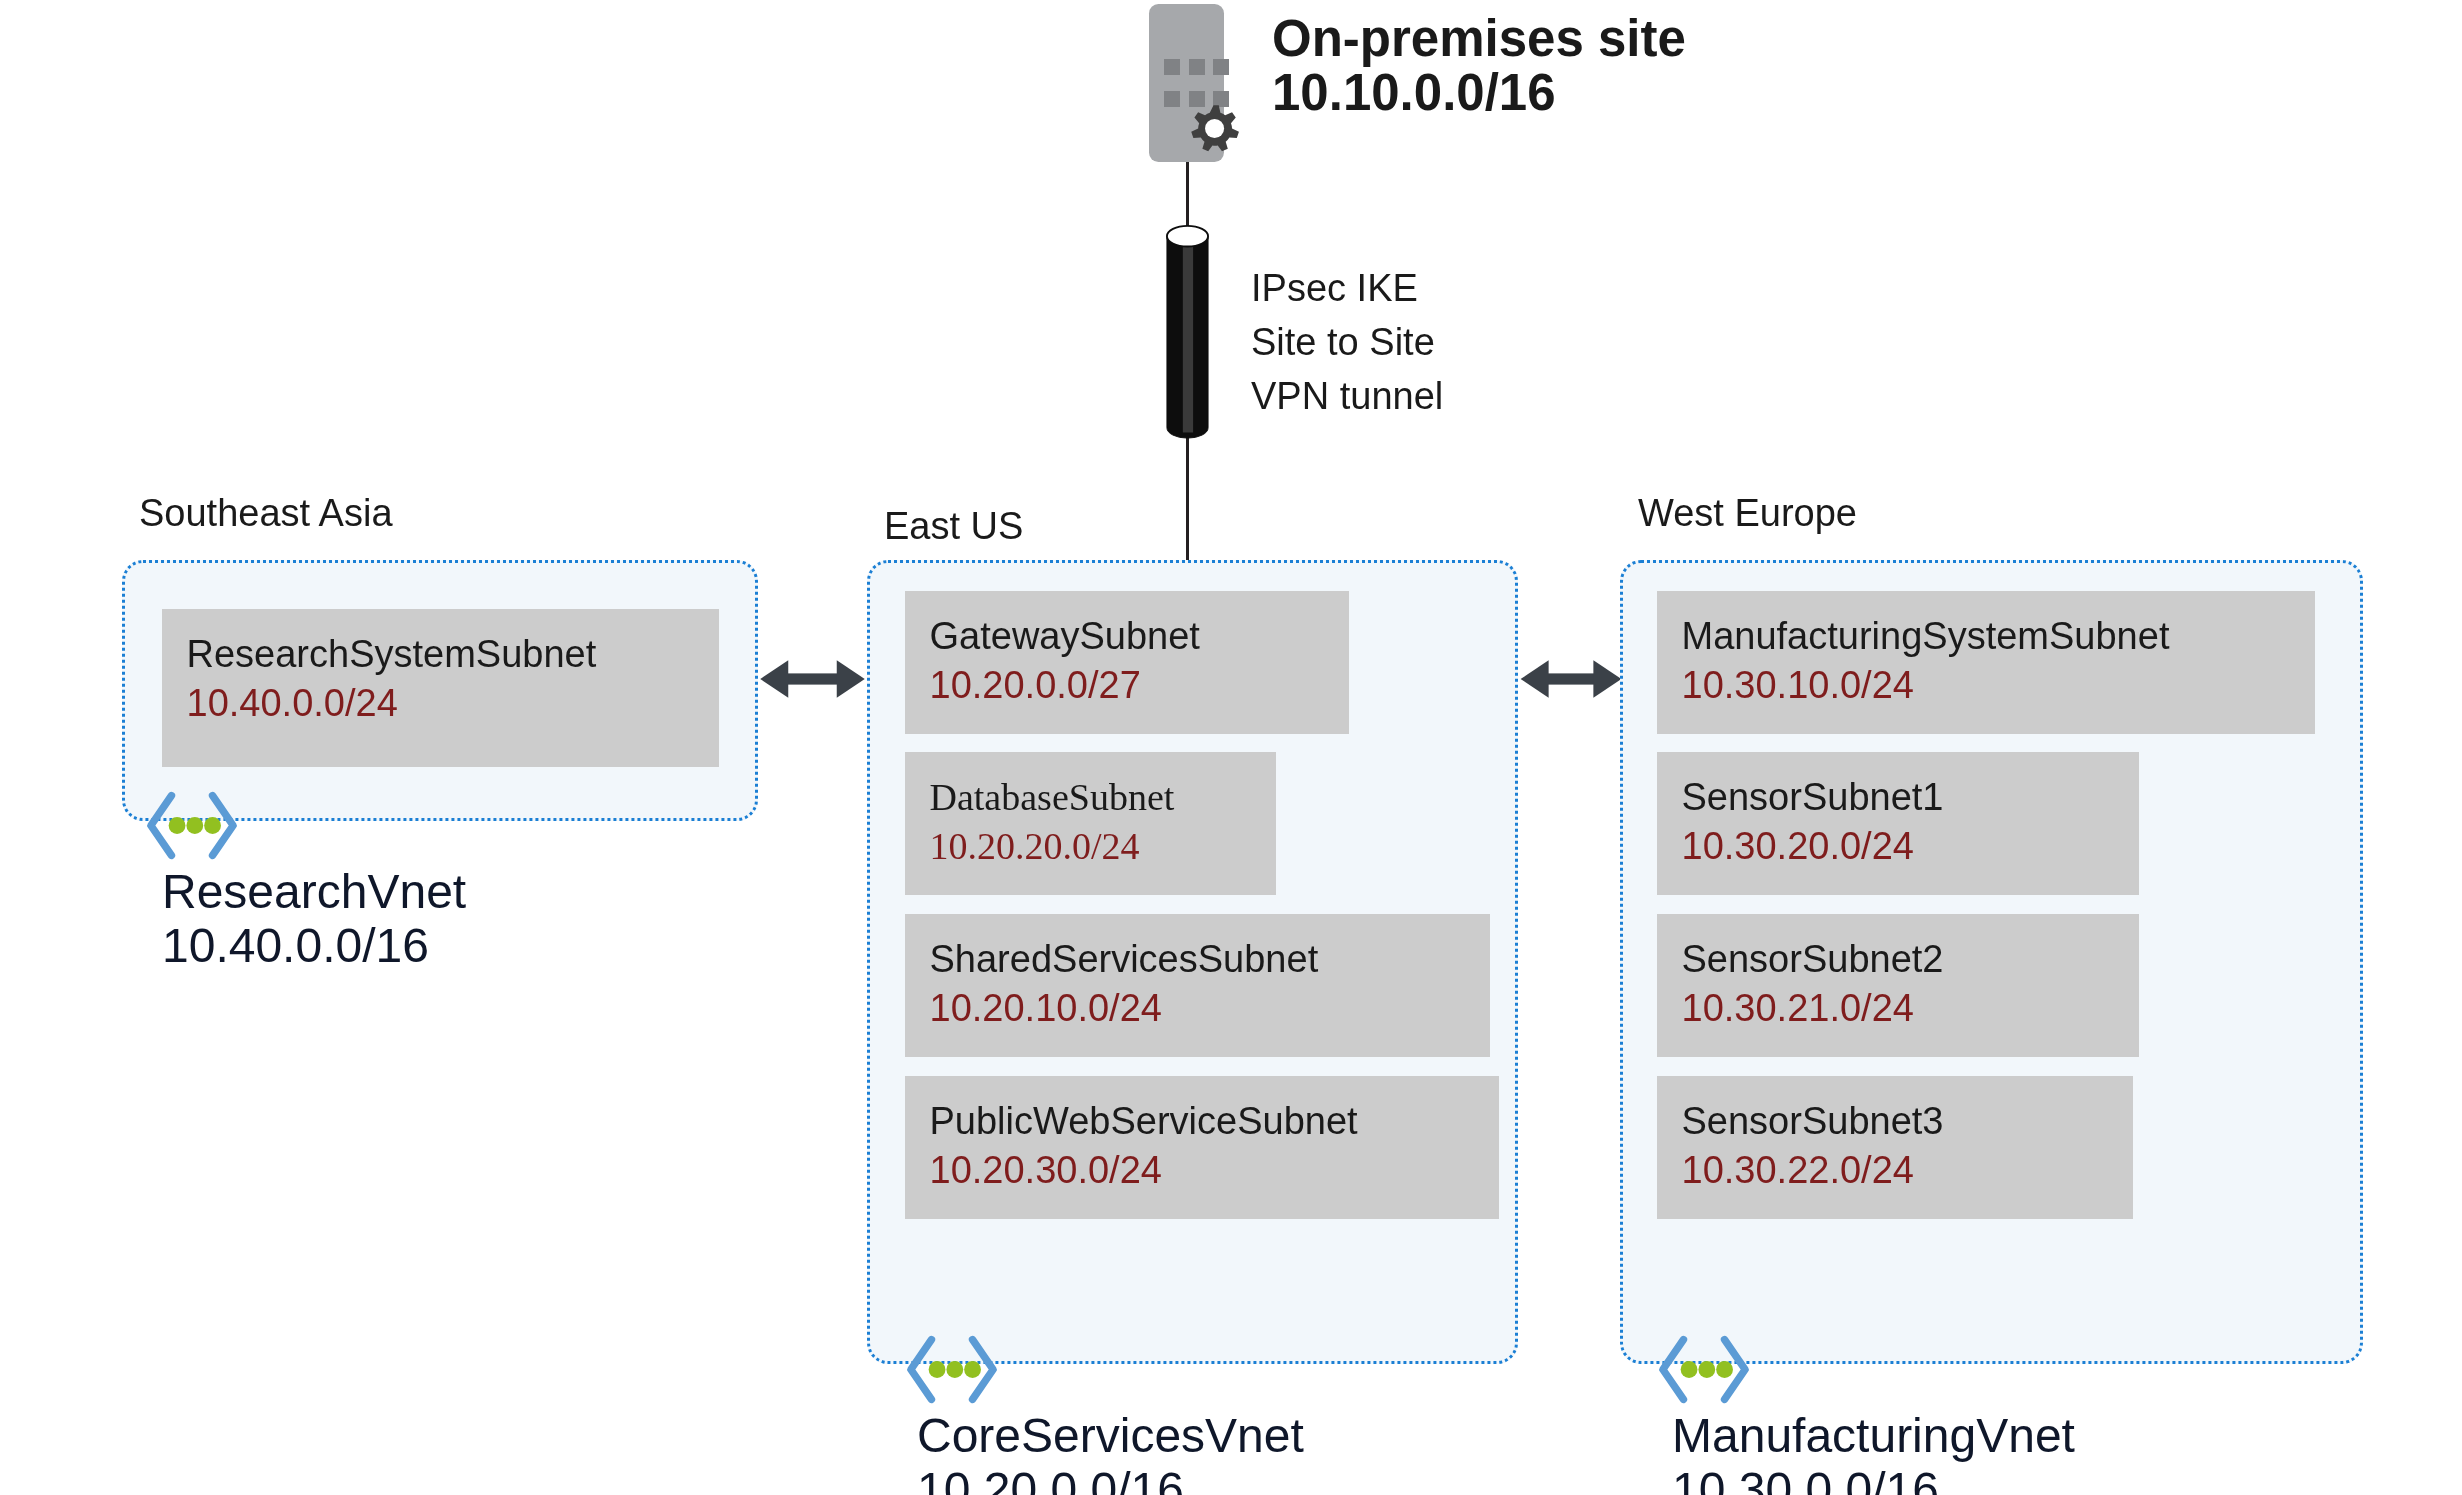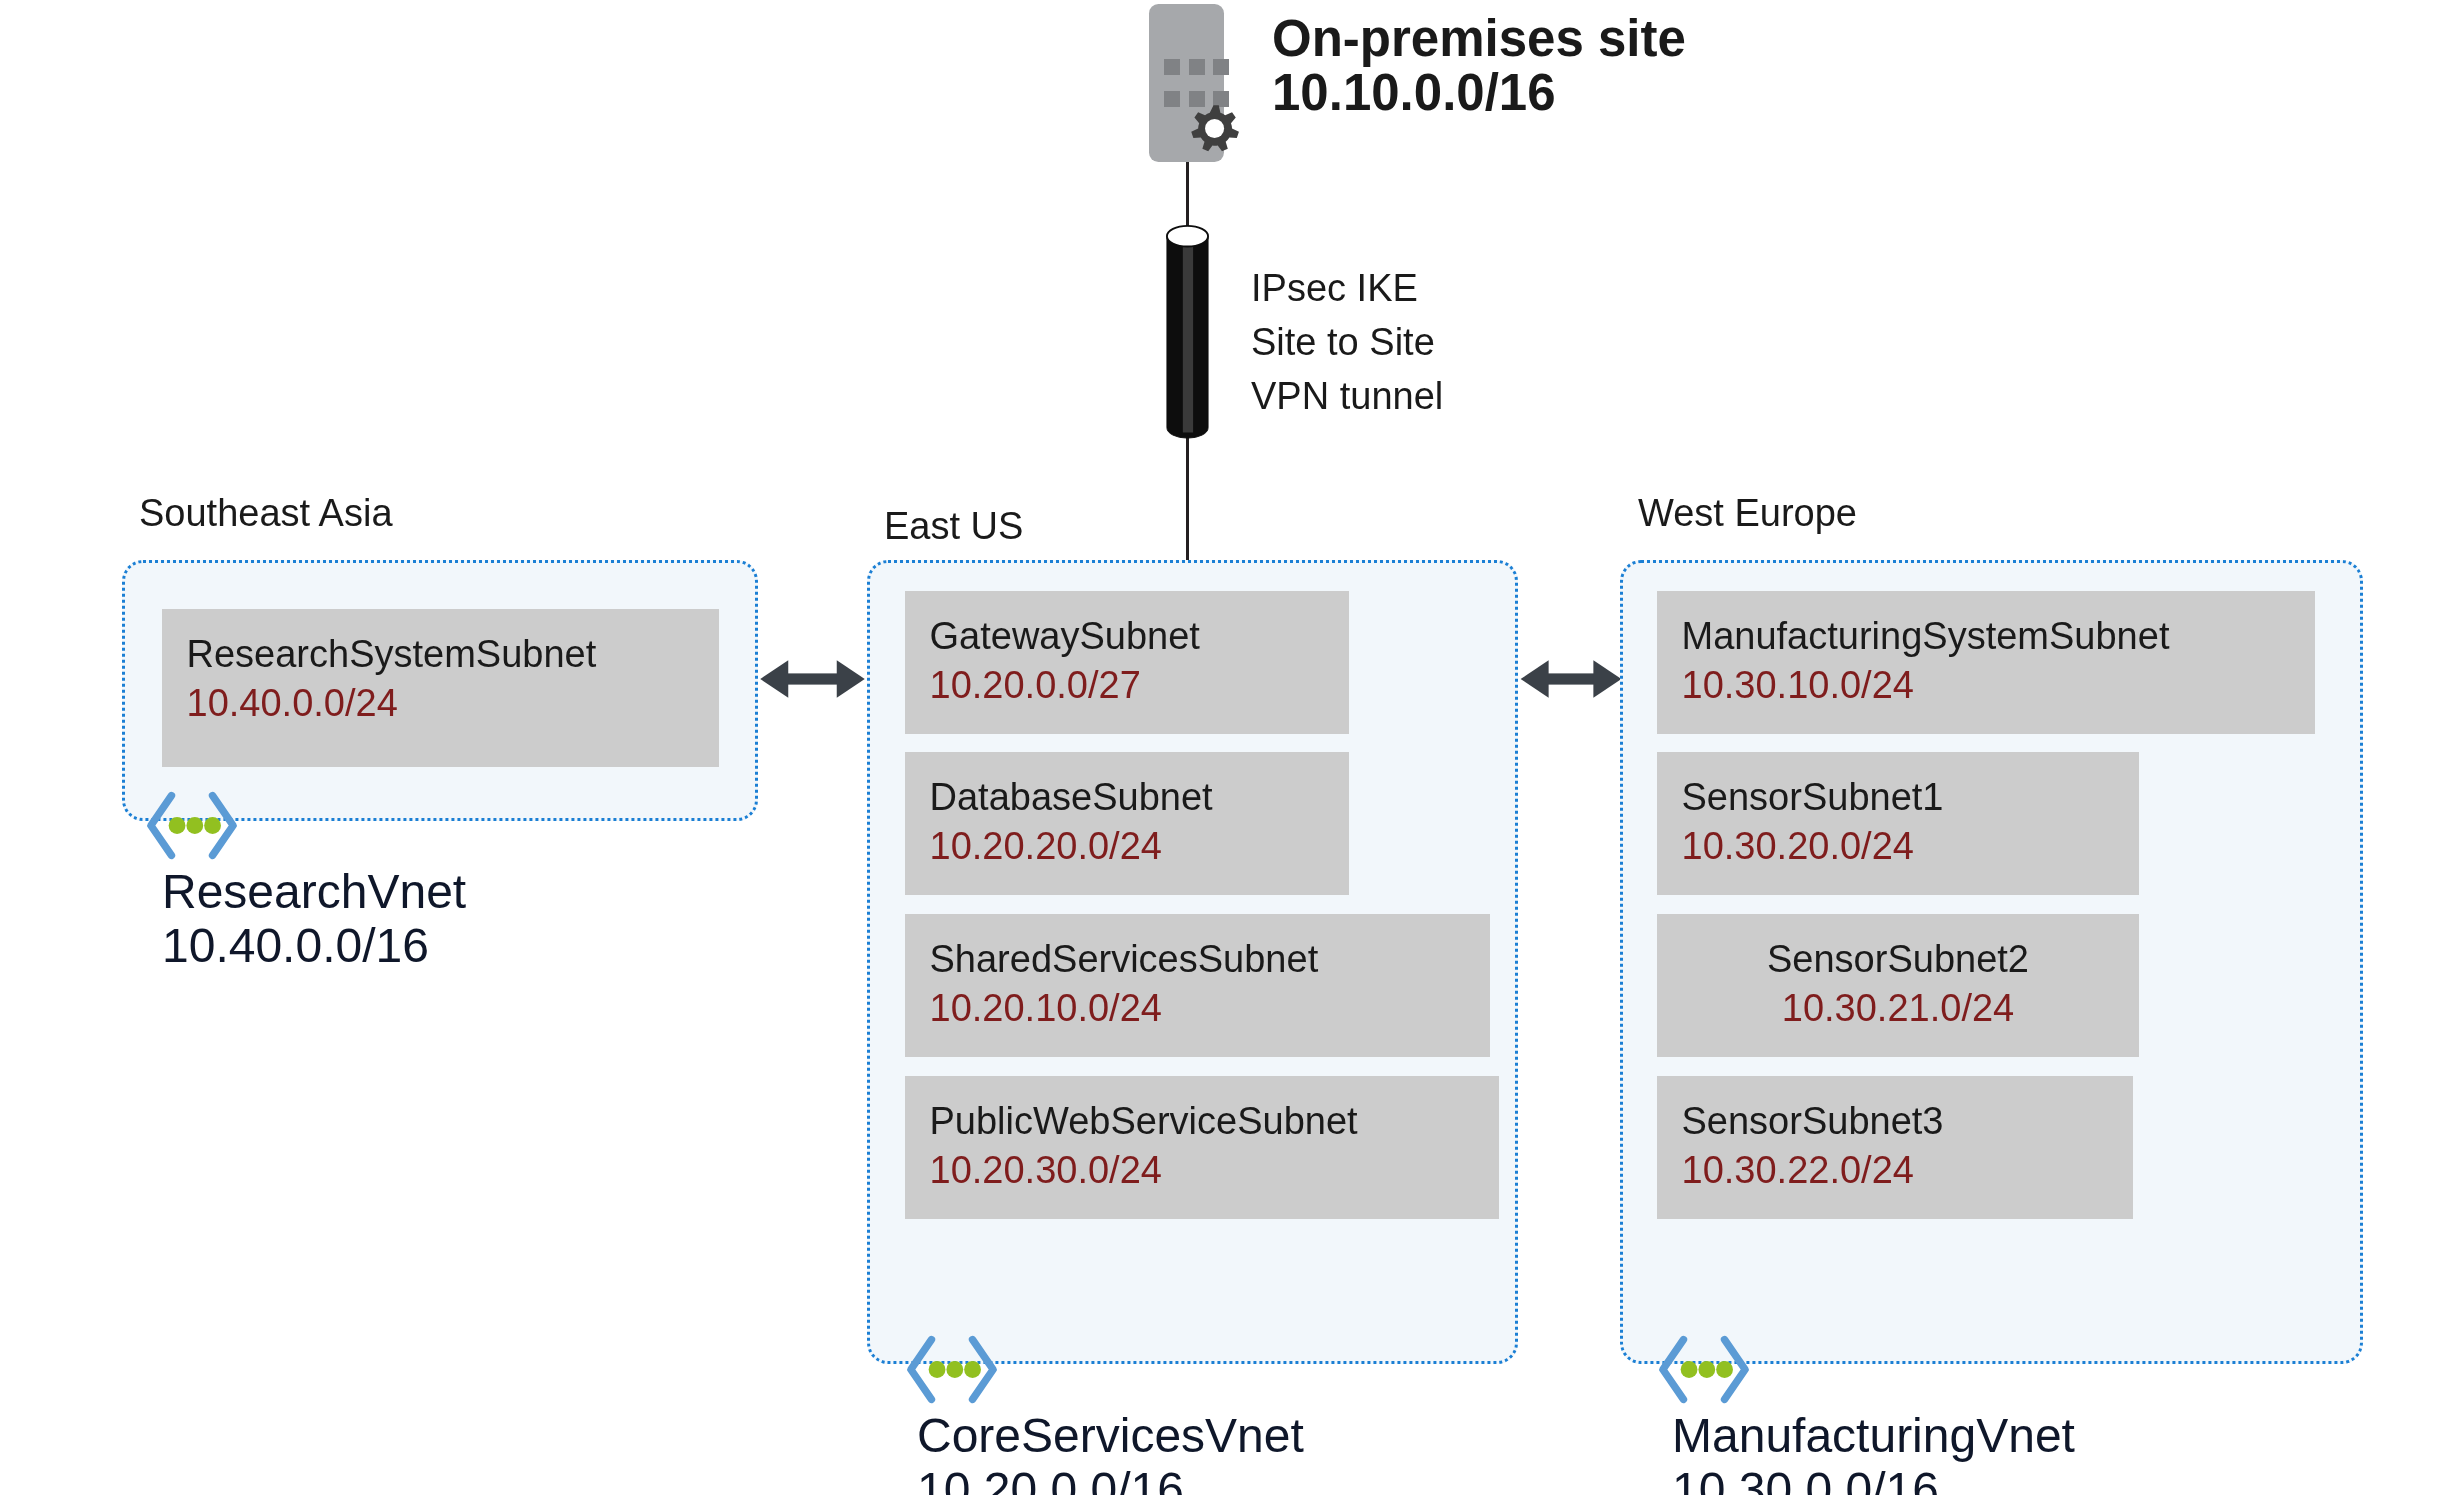--- a/index.html
+++ b/index.html
@@ -57,28 +57,28 @@
     padding:21px 24.5px 0 24.5px;
   }
   .subnet .sname{font-size:38px;line-height:49px;color:#1a1a1a;white-space:nowrap;}
   .subnet .scidr{font-size:38px;line-height:49px;color:#7f1d1d;white-space:nowrap;}
 
   
   #subnet-researchsystem{left:162px;top:600px;width:557px;height:158px;margin-top:9px;}
 
   
   #subnet-gateway{left:905px;top:591px;width:444px;height:143px;}
-  #subnet-database{left:905px;top:752px;width:444px;height:143px;}
+  #subnet-database{left:905px;top:752px;width:371px;height:143px;font-family:Liberation Serif, serif;}
   #subnet-sharedservices{left:905px;top:914px;width:585px;height:143px;}
   #subnet-publicweb{left:905px;top:1076px;width:594px;height:143px;}
 
   
   #subnet-manufacturingsystem{left:1657px;top:591px;width:658px;height:143px;}
   #subnet-sensor1{left:1657px;top:752px;width:482px;height:143px;}
-  #subnet-sensor2{left:1657px;top:914px;width:482px;height:143px;text-align:center;}
+  #subnet-sensor2{left:1657px;top:914px;width:482px;height:143px;}
   #subnet-sensor3{left:1657px;top:1076px;width:476px;height:143px;}
 
   
   .peer-icon{position:absolute;width:98px;height:71px;}
 
   #peer-icon-research{left:143px;top:790px;}
   #peer-icon-core{left:903px;top:1334px;}
   #peer-icon-manufacturing{left:1655px;top:1334px;}
 
   

